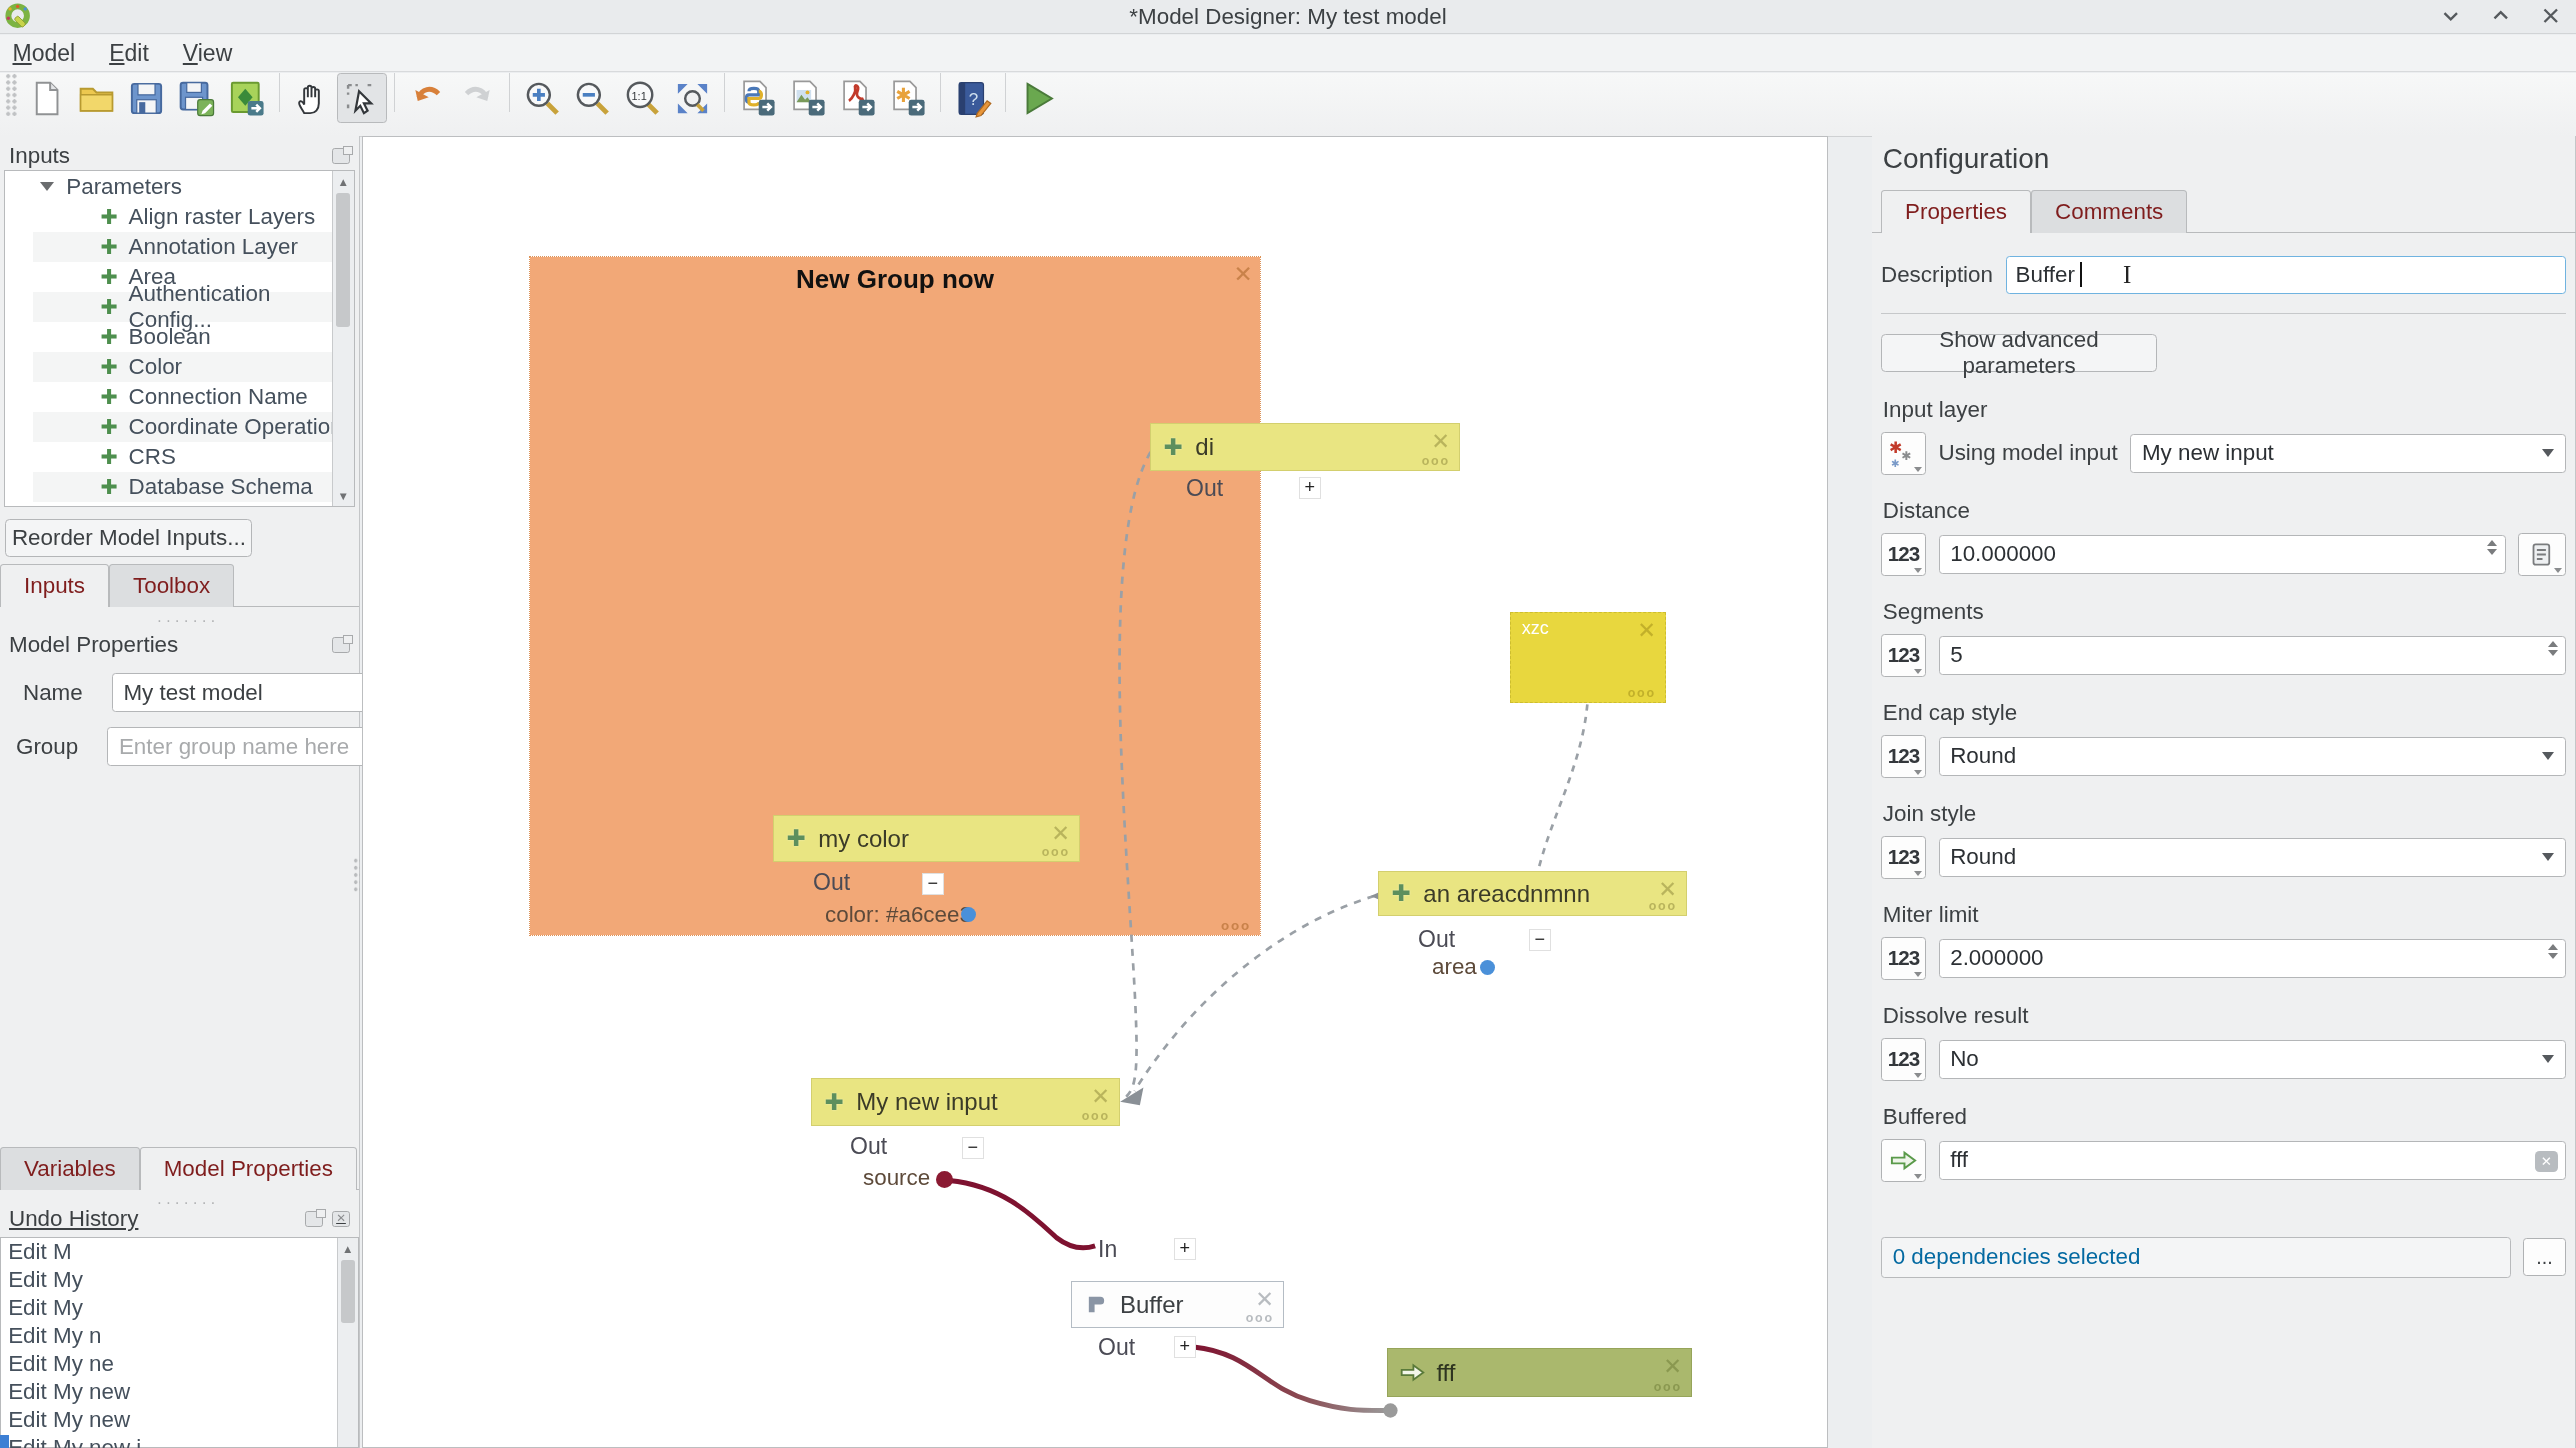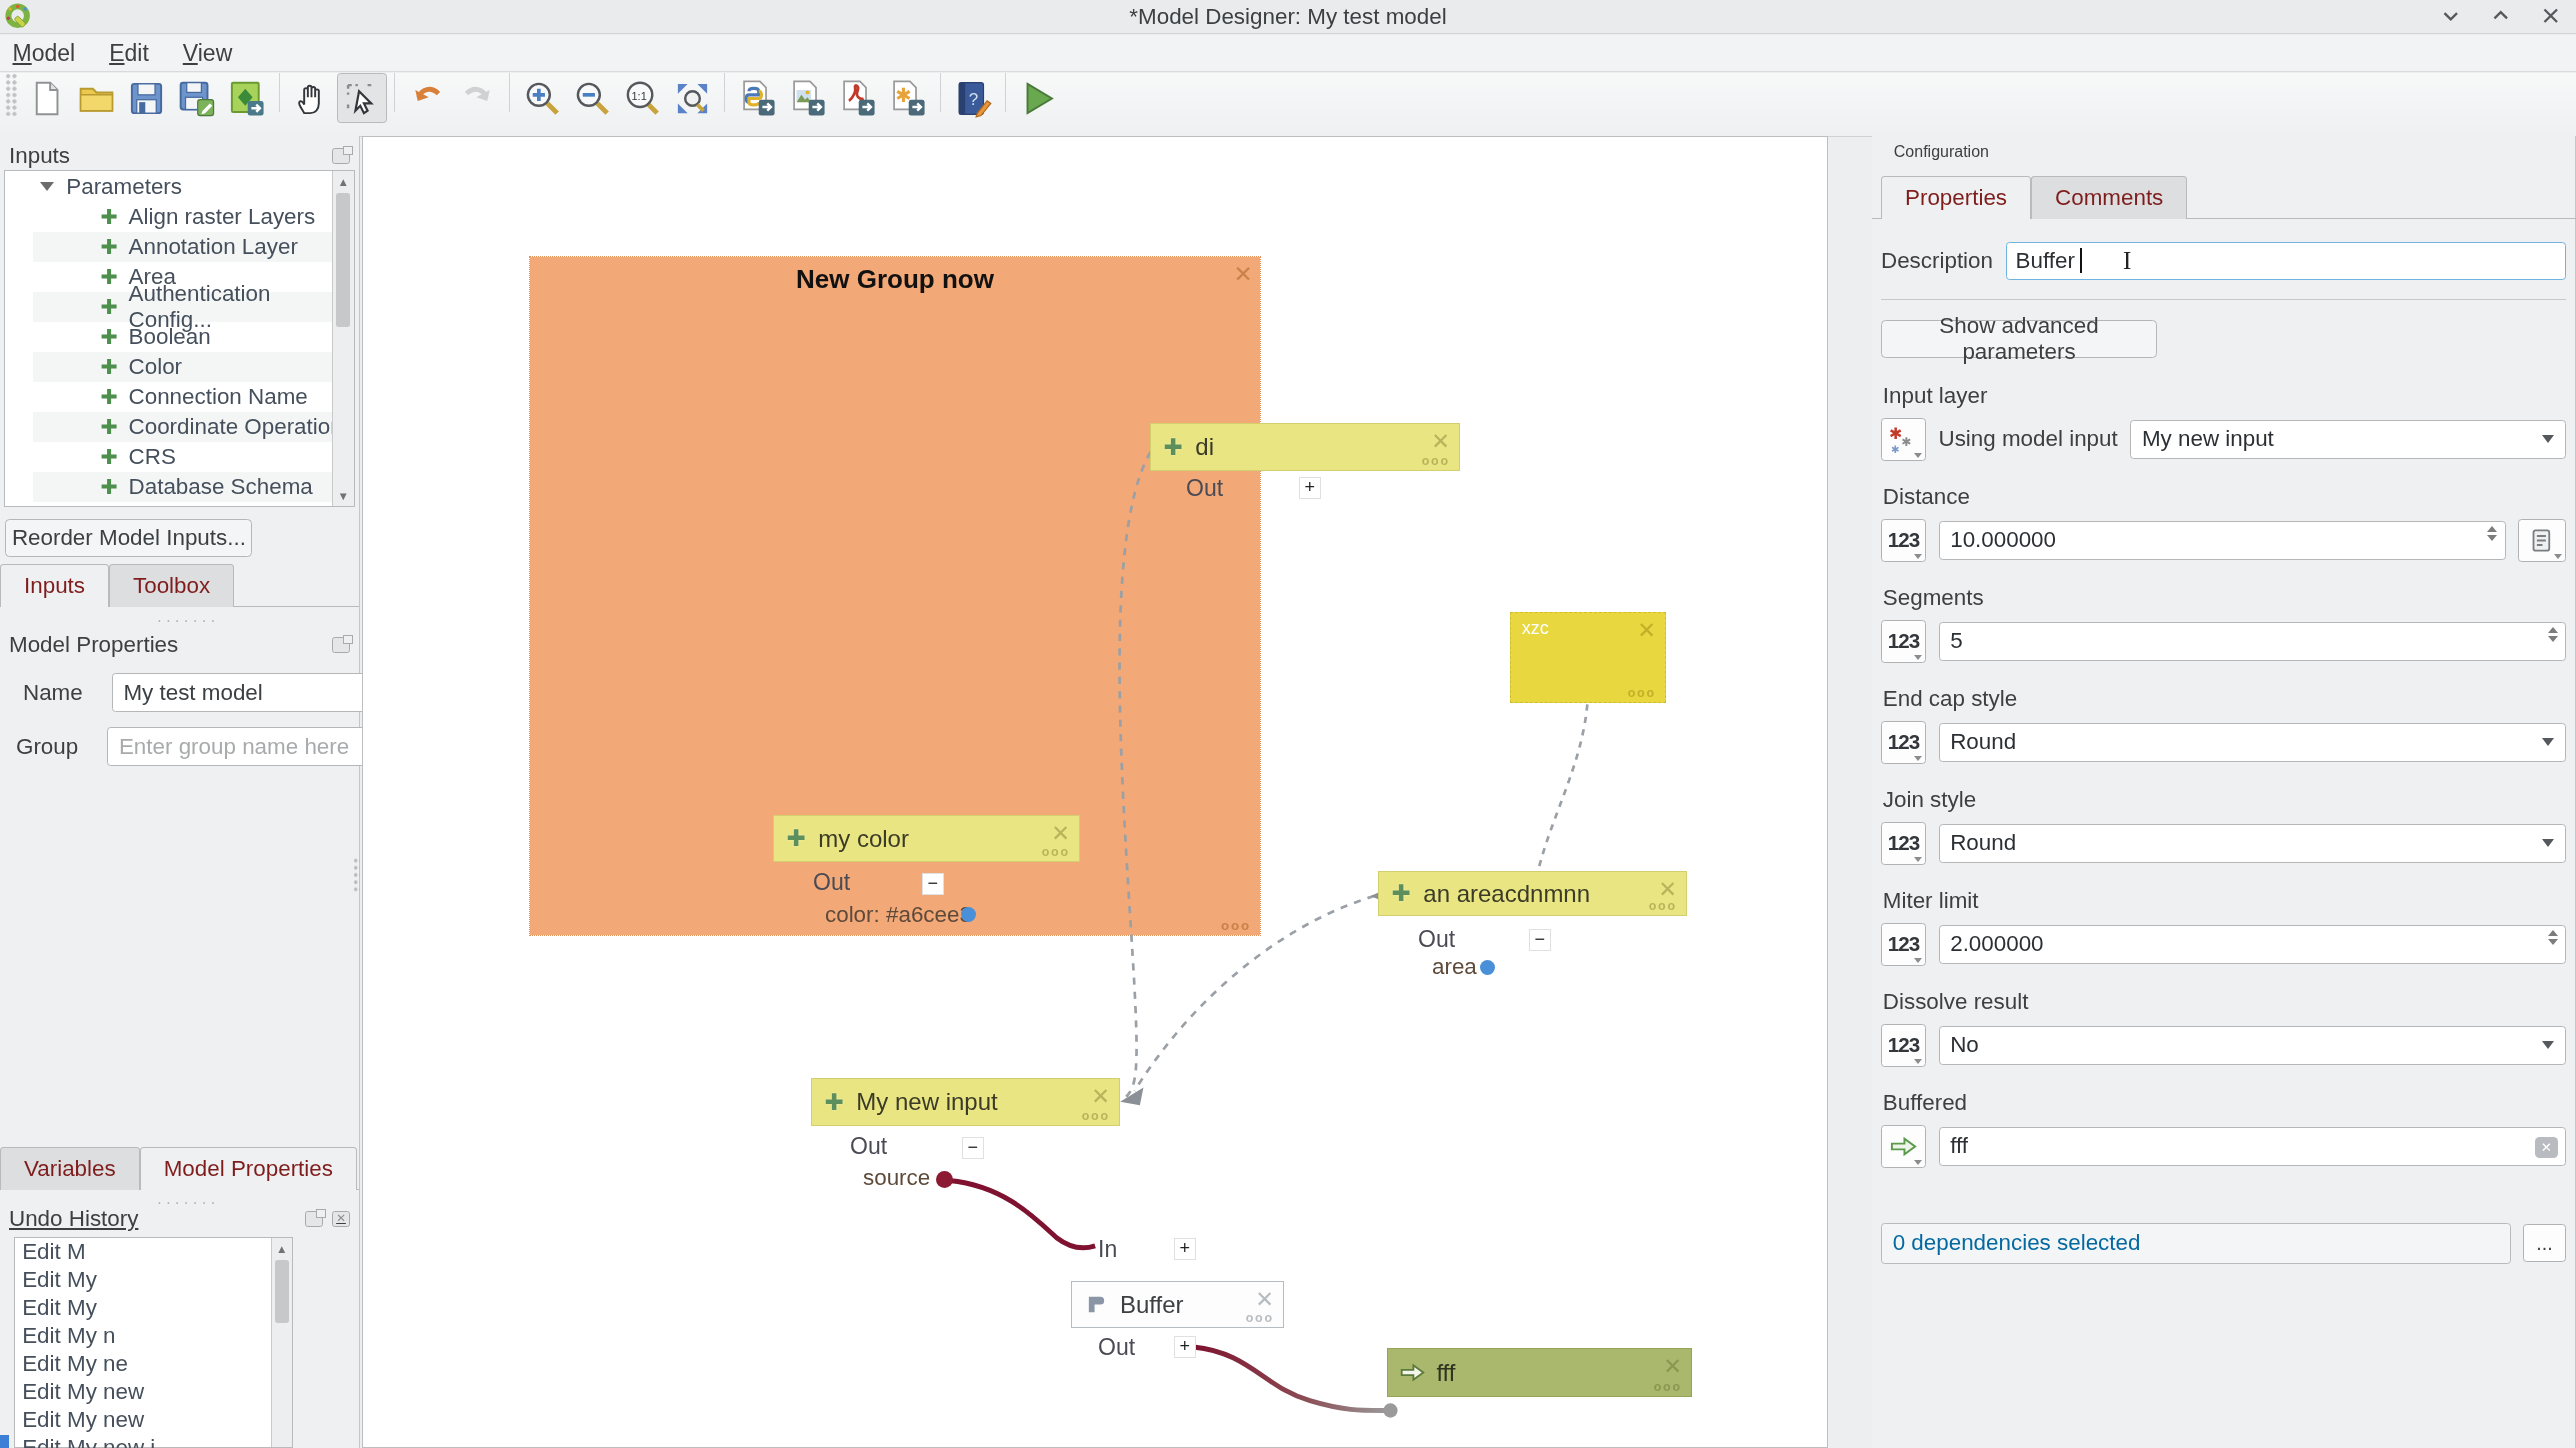--- a/index.html
+++ b/index.html
@@ -51,21 +51,21 @@
   .tab { position:relative; font-size:22.4px; padding:8px 23px; border:0.9px solid #b8babc; border-bottom:none; border-radius:3.6px 3.6px 0 0; color:#7f1d1d; }
   .tab.active { background:#eff0f1; z-index:2; box-shadow:0 1.8px 0 #eff0f1; }
   .tab.inactive { background:#dcdee0; margin-top:5.4px; }
   .split-dots { position:absolute; left:152px; width:72px; text-align:center; color:#b0b2b4; font-size:16px; letter-spacing:3.6px; }
 
   .mp-label { font-size:22.4px; color:#3c4043; }
   .prop-row { position:absolute; display:flex; align-items:center; gap:29px; }
   .txt-input { height:39px; background:#fff; border:0.9px solid #b4b6b8; border-radius:3.6px; font-size:22.4px; color:#3c4043; padding:0 10.7px; font-family:"Liberation Sans","DejaVu Sans",sans-serif; }
   .txt-input::placeholder { color:#a8aaac; }
 
-  .undo-box { position:absolute; left:14px; top:199px; width:279px; height:215px; background:#fff; border:0.9px solid #b8babc; }
+  .undo-box { position:absolute; left:0; top:199px; width:359px; height:215px; background:#fff; border:0.9px solid #b8babc; }
   .urow { height:28px; font-size:22.4px; color:#45505c; padding-left:7.2px; display:flex; align-items:center; }
   .undo-scroll { position:absolute; right:0; top:0; width:21.5px; height:100%; background:#eceef0; border-left:0.9px solid #c8cacc; display:flex; flex-direction:column; align-items:center; }
 
   .vdots { position:absolute; left:353px; top:857px; width:7.2px; height:36px;
     background-image:radial-gradient(#b8babc 1.3px, transparent 1.8px); background-size:5.4px 7.2px; }
   .blue-sliver { position:absolute; left:0; top:1435px; width:9px; height:13.4px; background:#3d7fd4; }
 
   
   .canvas { position:absolute; left:362px; top:136px; width:1466px; height:1312px; background:#fff; border:0.9px solid #bcbec0; overflow:hidden; }
   .cv { position:absolute; }
@@ -92,21 +92,21 @@
 
   .port-label { position:absolute; font-size:23px; color:#4b4b55; }
   .chip { position:absolute; width:21.5px; height:21.5px; background:#fff; border:0.9px solid #e0e0e0; color:#222; font-size:18px; line-height:19.7px; text-align:center; }
   .socket-label { position:absolute; font-size:22.4px; color:#5d4a3a; }
   .dot { position:absolute; border-radius:50%; }
   .dot.blue { width:15px; height:15px; background:#4a90d9; }
   .dot.red { width:17px; height:17px; background:#8b1a32; }
 
   
   .right-panel { position:absolute; left:1872px; top:136px; width:704px; height:1312px; background:#eff0f1; border-right:0.9px solid #c4c6c8; padding:0 9px; }
-  .cfg-title { font-size:16px; color:#3c4043; padding:7.2px 0 12.5px 1.8px;margin-left:11px; }
+  .cfg-title { font-size:28px; color:#3c4043; padding:7.2px 0 12.5px 1.8px; }
   .rtabs { position:relative; display:flex; align-items:flex-end; height:45px; }
   .rtabs .line { position:absolute; bottom:0; left:-9px; width:704px; height:0.9px; background:#b8babc; }
   .cfg-body { padding-top:23px; }
   .frow { display:flex; align-items:center; gap:12.5px; }
   .flabel { font-size:22.4px; color:#3c4043; margin:0 0 9px 1.8px; }
   .desc-input { flex:1; height:38px; background:#fff; border:1.8px solid #6fb3e0; border-radius:3.6px; display:flex; align-items:center; padding:0 9px; font-size:22.4px; color:#2c3034; position:relative; }
   .caret { width:1.8px; height:25px; background:#111; margin-left:5.4px; }
   .ibeam { margin-left:41px; color:#222; font-size:25px; font-family:"Liberation Serif","DejaVu Serif",serif; }
   .hr { height:0.9px; background:#c6c8ca; margin:19.7px 0; }
   .adv-btn { width:276px; height:38px; background:#f4f5f6; border:0.9px solid #b4b6b8; border-radius:4.5px; font-size:22.4px; color:#3c4043; display:flex; align-items:center; justify-content:center; }

